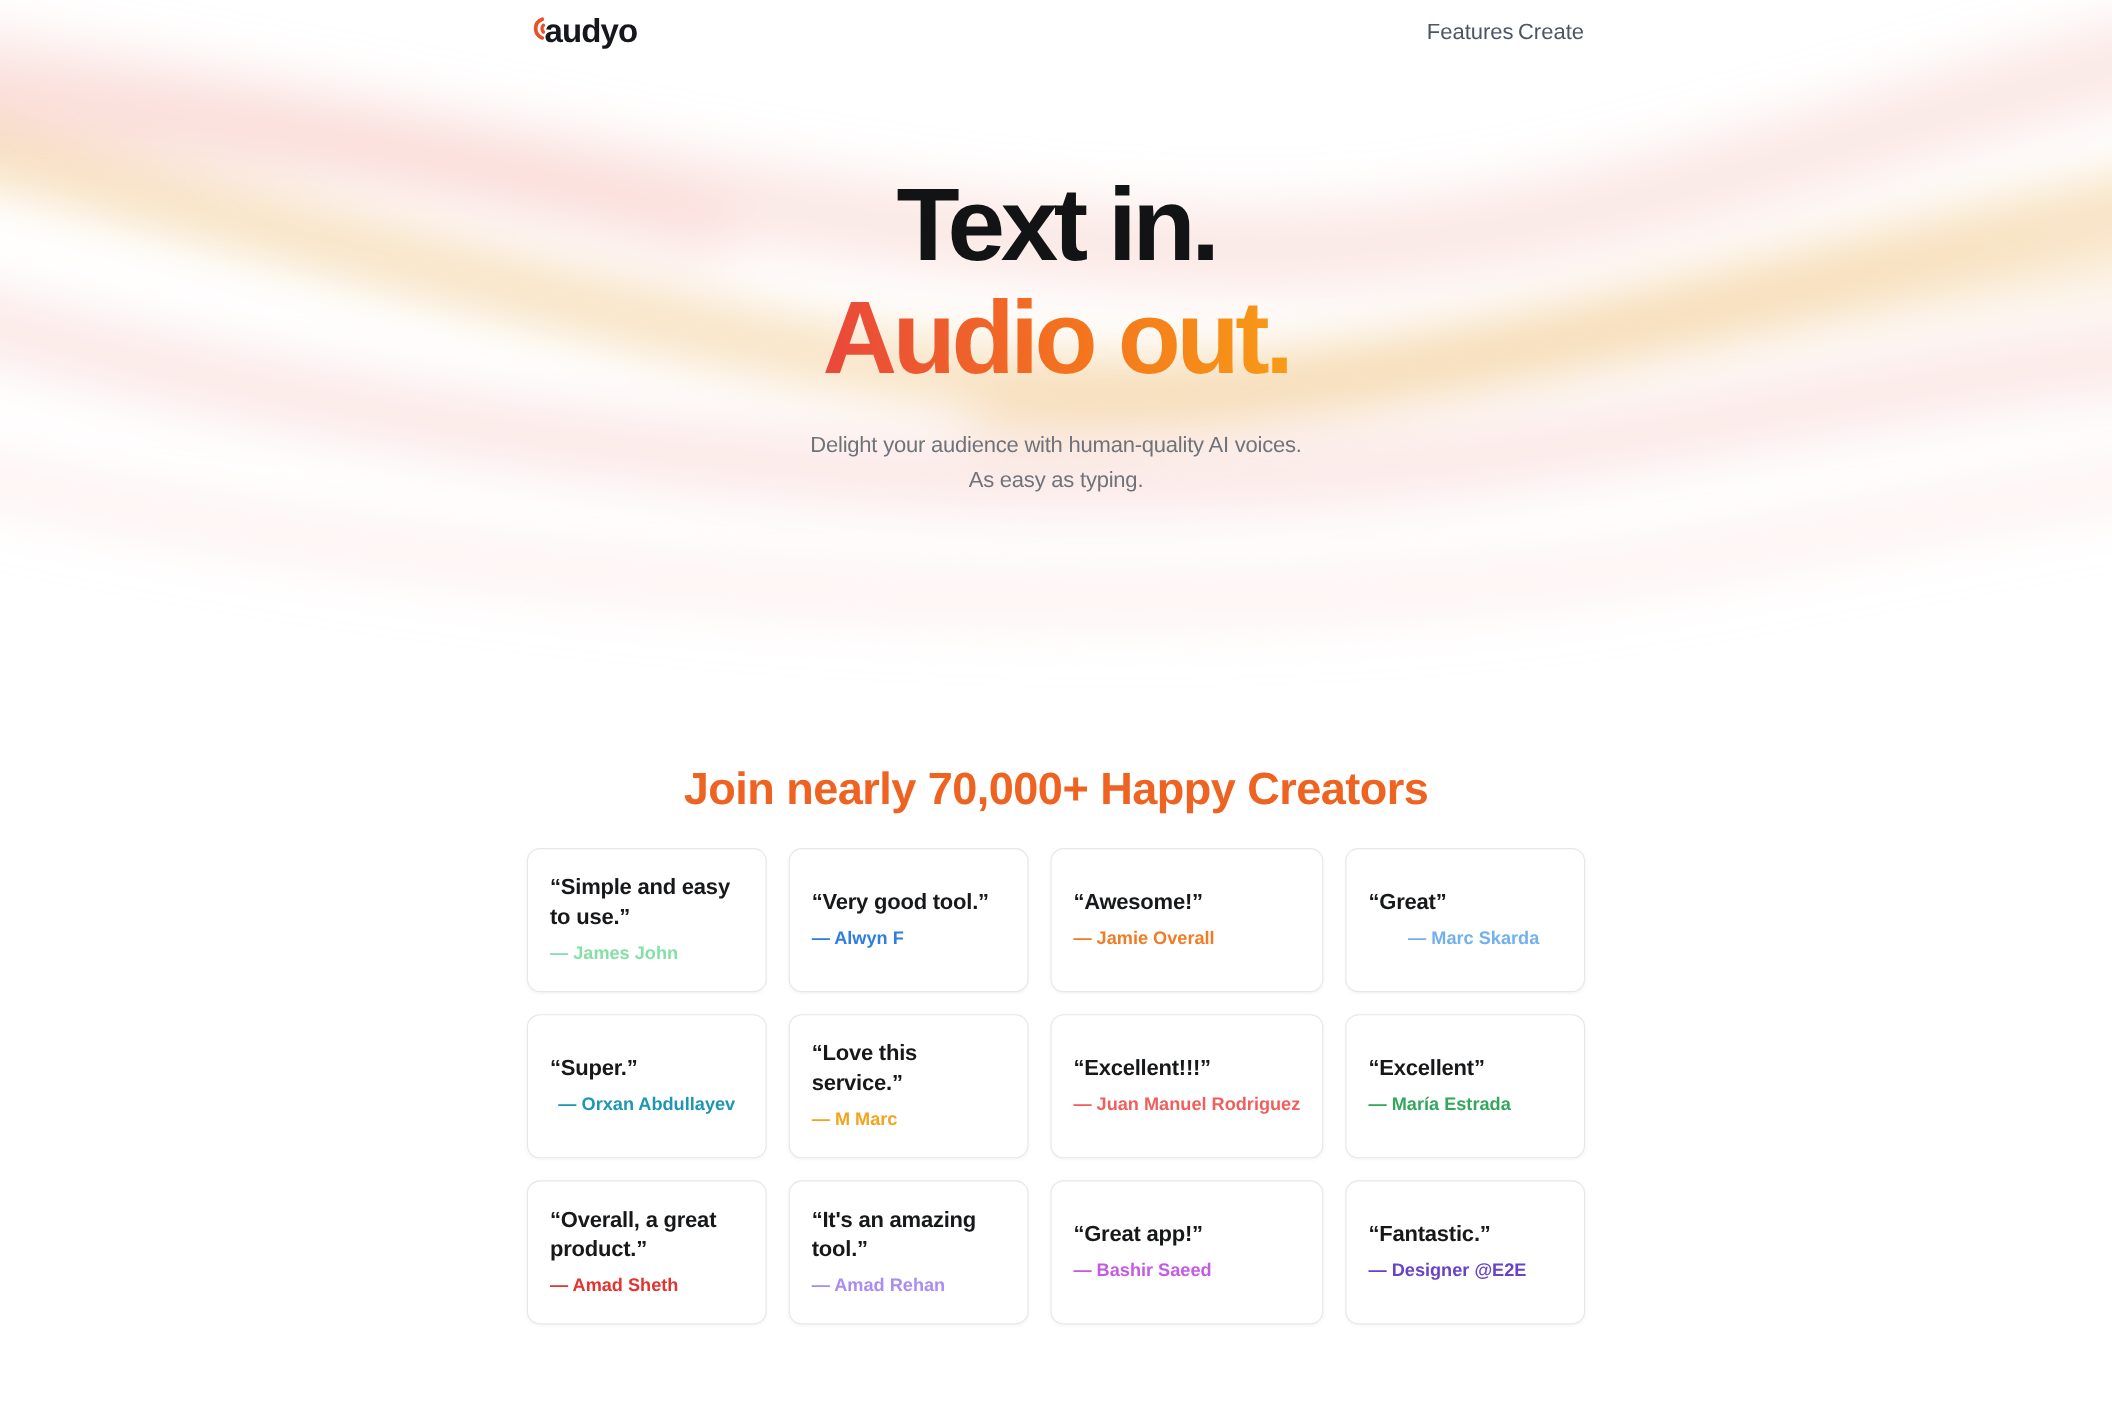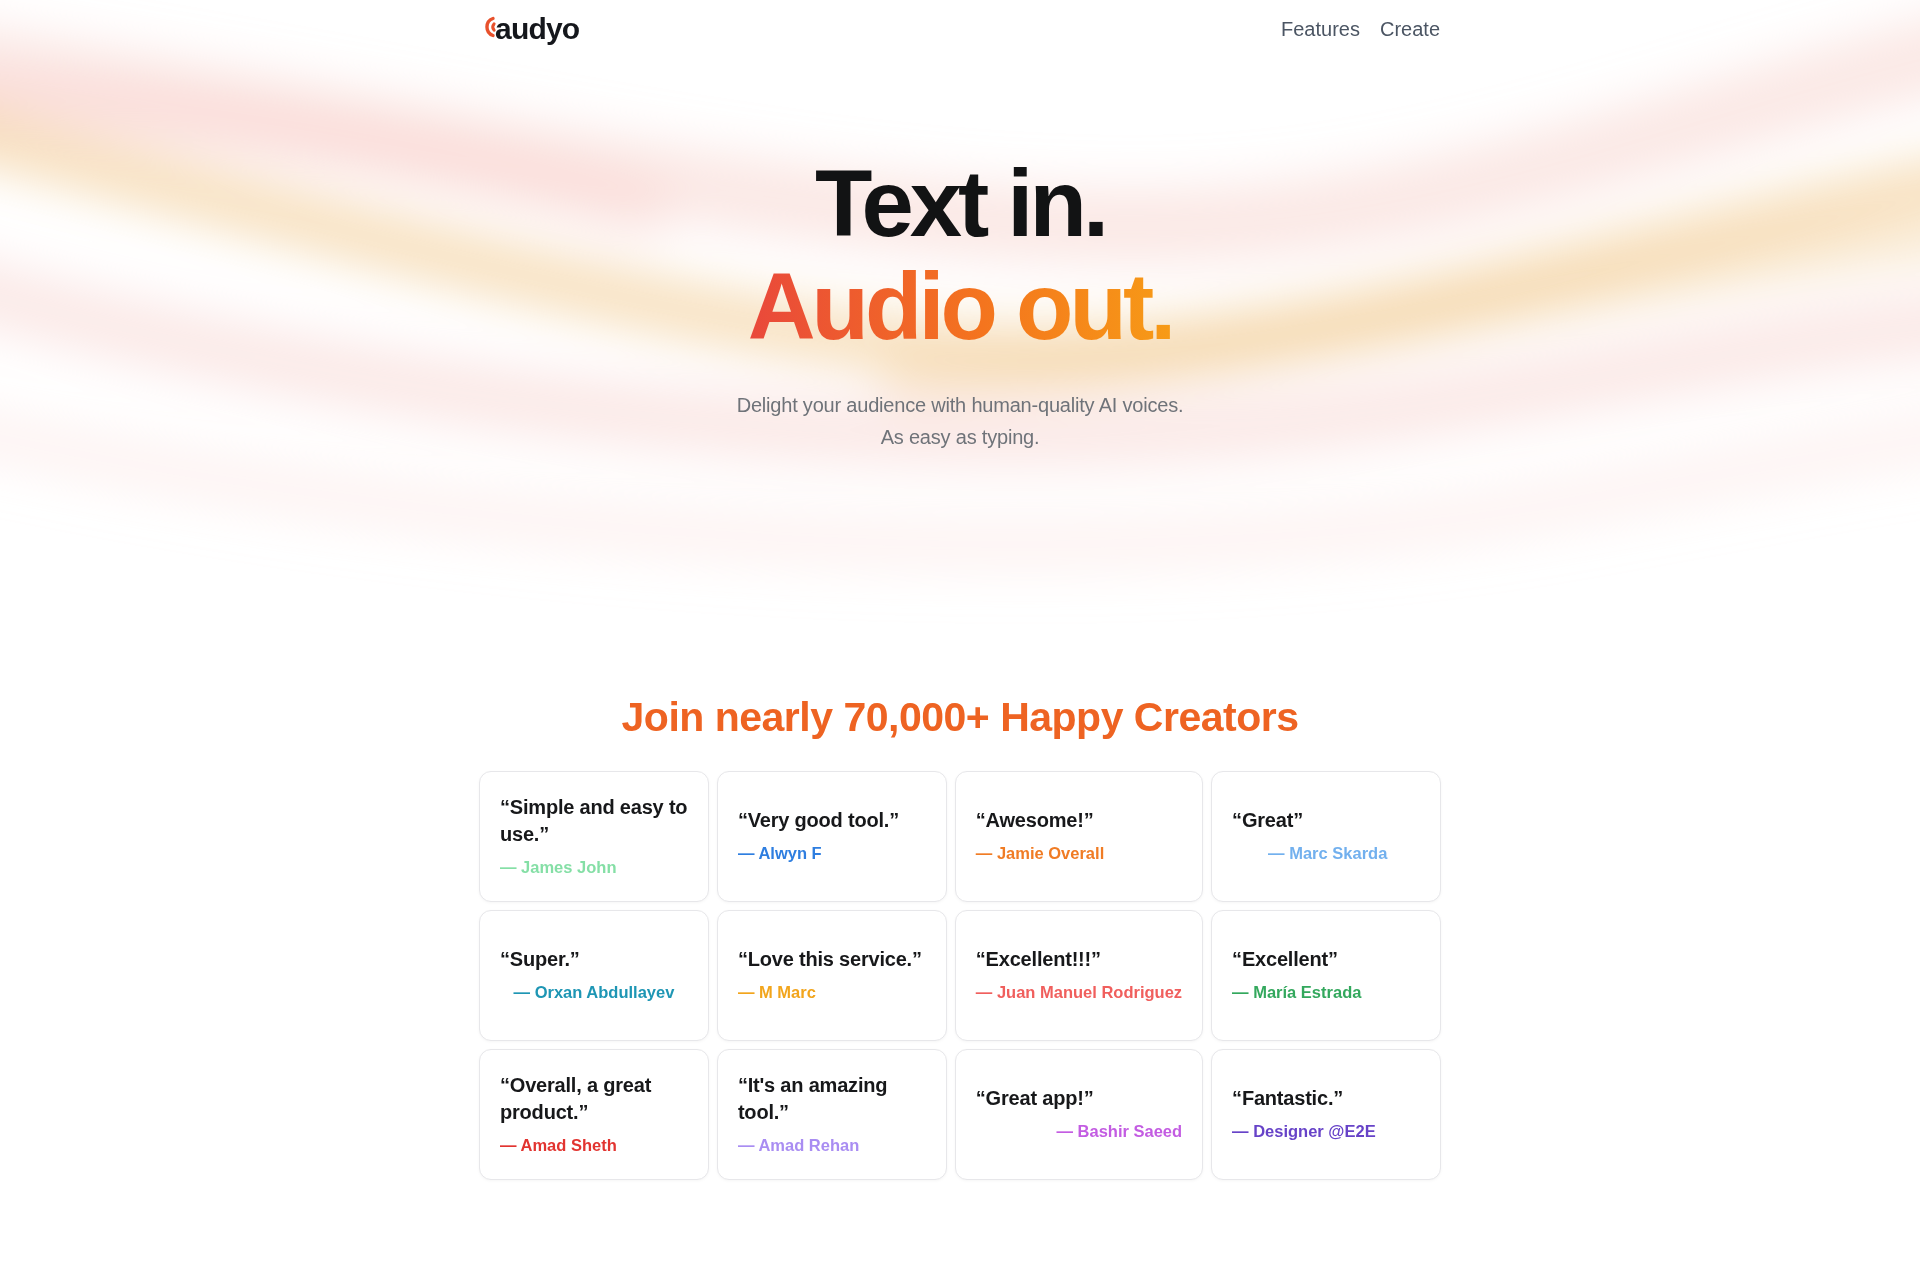--- a/index.html
+++ b/index.html
@@ -24,21 +24,21 @@
     width:960px; margin:0 auto;
     padding-top:10px; height:48px;
     display:flex; align-items:center; justify-content:space-between;
   }
   .logo {
     display:flex; align-items:center;
     font-size:30px; font-weight:700; letter-spacing:-0.8px; color:#15171c;
     cursor:pointer; position:relative;
   }
   .logo .arcs { margin-right:-5px; margin-top:2px; }
-  .nav { display:flex; gap:20px; align-items:center; }
+  .nav { display:flex; gap:4px; align-items:center; }
   .nav a {
     text-decoration:none; color:#4b5563; font-size:20px; cursor:pointer;
   }
 
   
   .hero { position:relative; z-index:1; text-align:center; padding-top:104px; }
   .hero h1 {
     font-size:94px; line-height:1.1; font-weight:800; letter-spacing:-4px;
     color:#121314;
   }
@@ -53,21 +53,21 @@
   }
 
   
   .testimonials { position:relative; z-index:1; margin-top:240px; }
   .testimonials h2 {
     text-align:center; font-size:41px; font-weight:700; letter-spacing:-0.5px;
     color:var(--accent); margin-bottom:30px;
   }
   .grid {
     width:962px; margin:0 auto;
-    display:grid; grid-template-columns:repeat(4,1fr); gap:8px;
+    display:grid; grid-template-columns:repeat(4,1fr); gap:20px;
     grid-auto-rows:minmax(131px,auto);
   }
   .card {
     background:#fff; border:1px solid #e7e7ea; border-radius:12px;
     padding:20px 20px;
     display:flex; flex-direction:column; justify-content:center;
     box-shadow:0 1px 3px rgba(20,20,20,.04);
   }
   .card .quote {
     font-size:20px; font-weight:700; line-height:1.35; letter-spacing:-0.2px;
@@ -173,21 +173,21 @@
     <div class="author" style="color: rgb(226, 52, 48);">— Amad Sheth</div>
   </article>
 
   <article class="card">
     <div class="quote">“It's an amazing tool.”</div>
     <div class="author" style="color: rgb(169, 141, 242);">— Amad Rehan</div>
   </article>
 
   <article class="card">
     <div class="quote">“Great app!”</div>
-    <div class="author" style="color: rgb(195, 92, 226); text-align: right;">— Bashir Saeed</div>
+    <div class="author" style="color: rgb(195, 92, 226);">— Bashir Saeed</div>
   </article>
 
   <article class="card">
     <div class="quote">“Fantastic.”</div>
     <div class="author" style="color: rgb(103, 67, 200);">— Designer @E2E</div>
   </article>
 </div>
 </section>
 
 </body></html>

